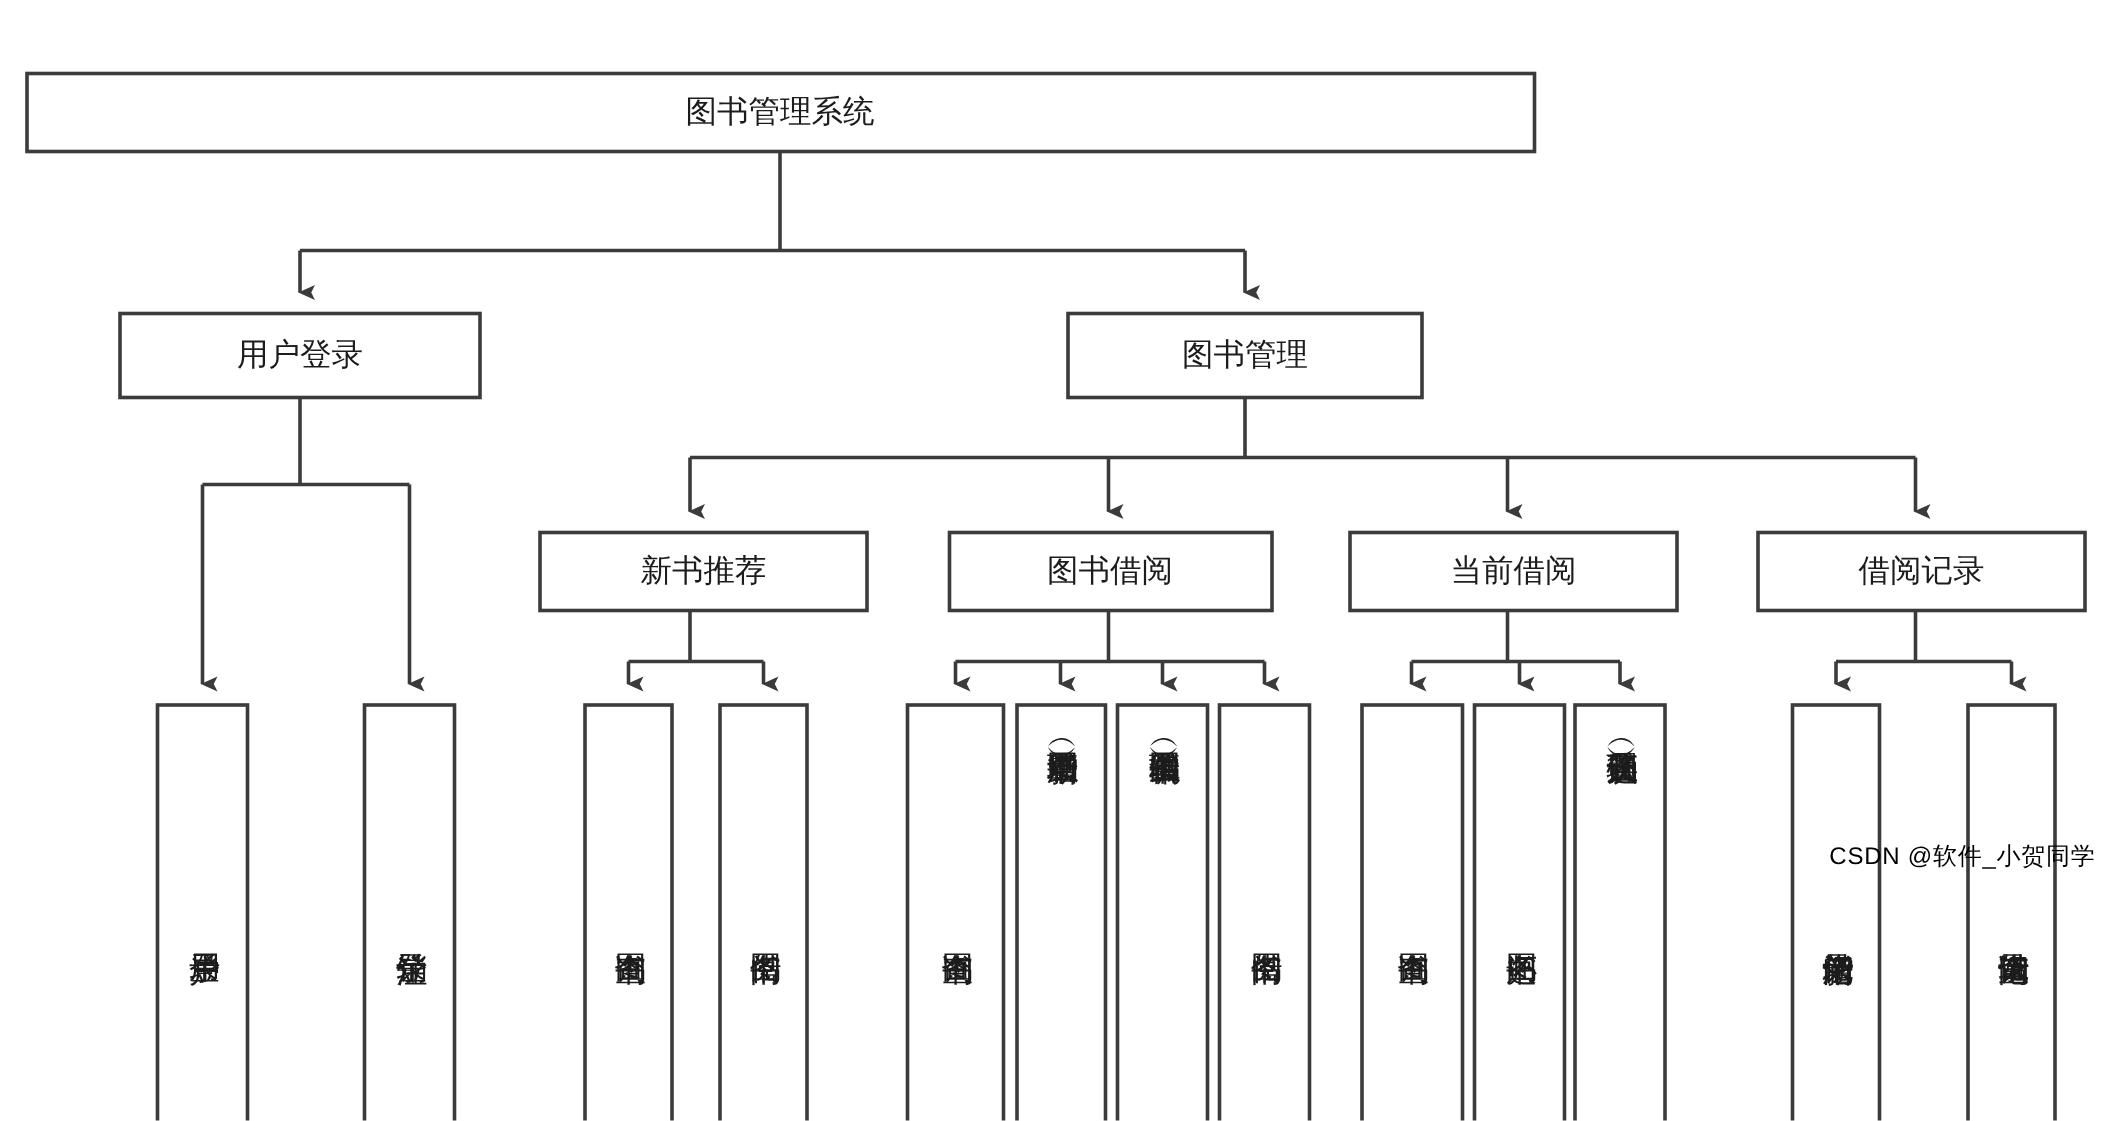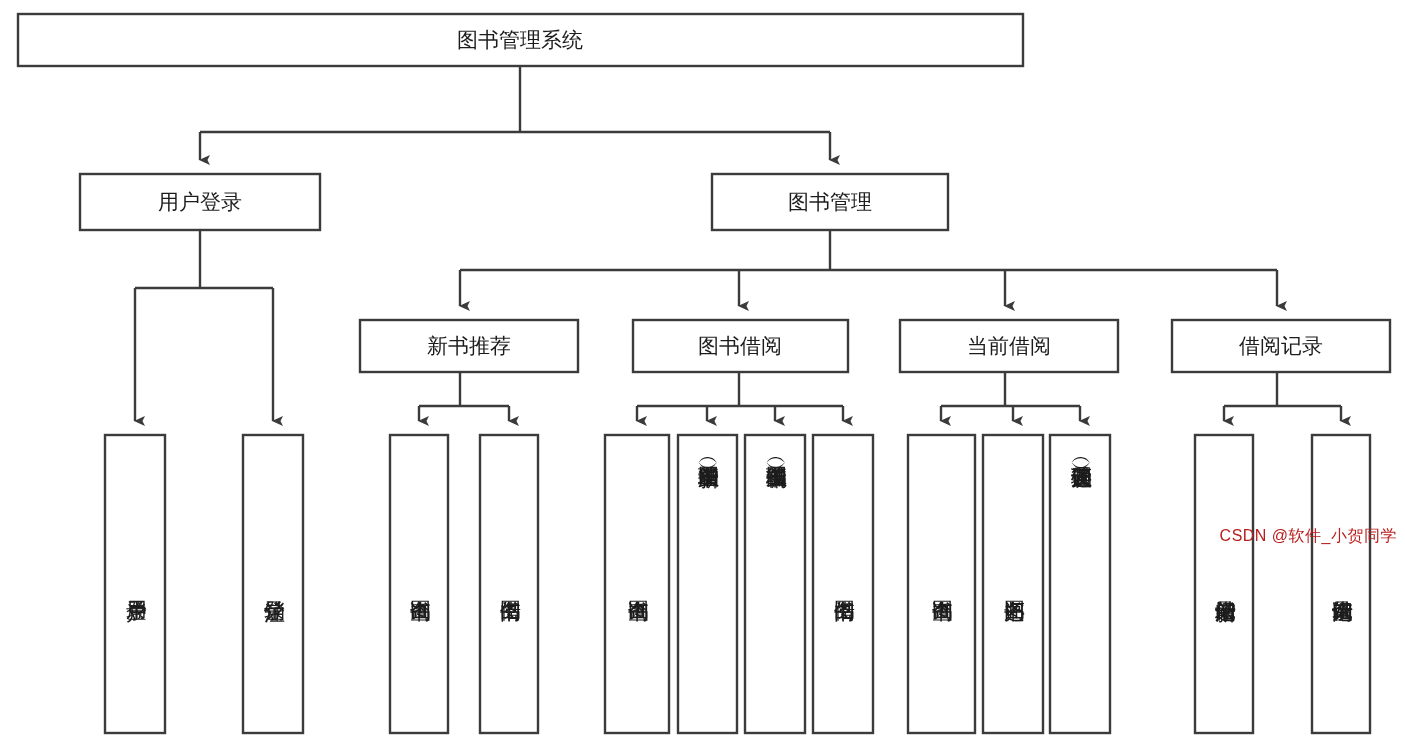--- a/index.html
+++ b/index.html
@@ -1,33 +1,33 @@
 <!DOCTYPE html>
 <html><head>
 <meta charset="utf-8">
 <style>
   html,body{margin:0;padding:0;background:#ffffff;}
   body{
     width:1405px;height:747px;overflow:hidden;
     font-family:"Liberation Sans","DejaVu Sans",sans-serif;
   }
-  #diagram-root{position:relative;width:1405px;height:553px;}
+  #diagram-root{position:relative;width:1405px;height:553px;margin-top:35px;}
   svg#flow{position:absolute;left:0;top:0;width:1405px;height:747px;display:block;}
   .nodebox{fill:#ffffff;stroke:#3b3b3b;stroke-width:2.4;}
   .conn{stroke:#3b3b3b;stroke-width:2.4;fill:none;stroke-linecap:butt;}
   .nodetext{
     font-family:"Liberation Sans","DejaVu Sans",sans-serif;
     fill:#1c1c1c;font-size:21px;text-anchor:middle;
     dominant-baseline:middle;
   }
   .nodetext.vert{font-size:21px;}
   .watermark{
     position:absolute;right:8px;bottom:6px;
     font-family:"Liberation Sans","DejaVu Sans",sans-serif;
-    font-size:16px;color:#b91c1c;white-space:nowrap;
+    font-size:16px;color:#000000;white-space:nowrap;
     letter-spacing:0.5px;
   }
 </style>
 </head>
 <body>
 
 <div id="diagram-root">
 
   <svg id="flow" viewBox="0 0 1405 747">
     <defs>

